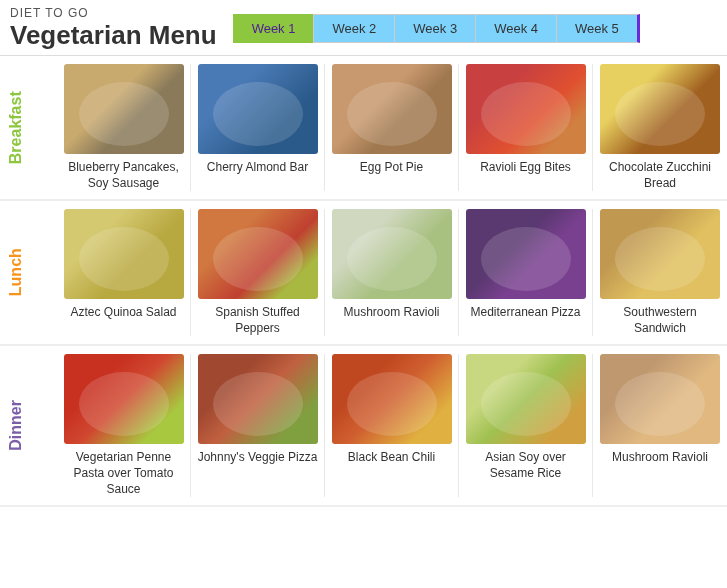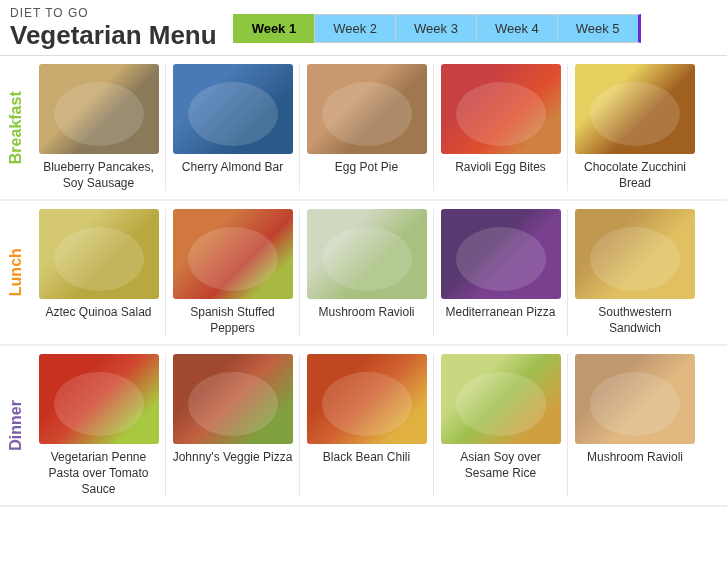--- a/index.html
+++ b/index.html
@@ -43,22 +43,22 @@
       font-size: 13px;
       border: 1px solid #ccc;
       cursor: pointer;
       background: #7dd3fc;
       color: #333;
       border-right: none;
     }
     .week-tab:last-child { border-right: 3px solid #6d28d9; }
     .week-tab.active {
       background: #8dc63f;
-      color: #000000;
-      font-weight: bold;
+      color: #4c1d95;
+      font-weight: normal;
       border-color: #8dc63f;
     }
 
     
     .menu-grid {
       display: flex;
       flex-direction: column;
     }
 
     .meal-row {
@@ -81,20 +81,21 @@
       padding: 8px 0;
     }
     .row-label.breakfast { color: #8dc63f; }
     .row-label.lunch { color: #f7941d; }
     .row-label.dinner { color: #7b5ea7; }
 
     .meal-items {
       display: flex;
       flex: 1;
       padding: 8px 0;
+      justify-content: flex-end;
     }
 
     .meal-item {
       display: flex;
       flex-direction: column;
       align-items: center;
       width: 134px;
       padding: 0 4px;
       border-right: 1px solid #e8e8e8;
     }

